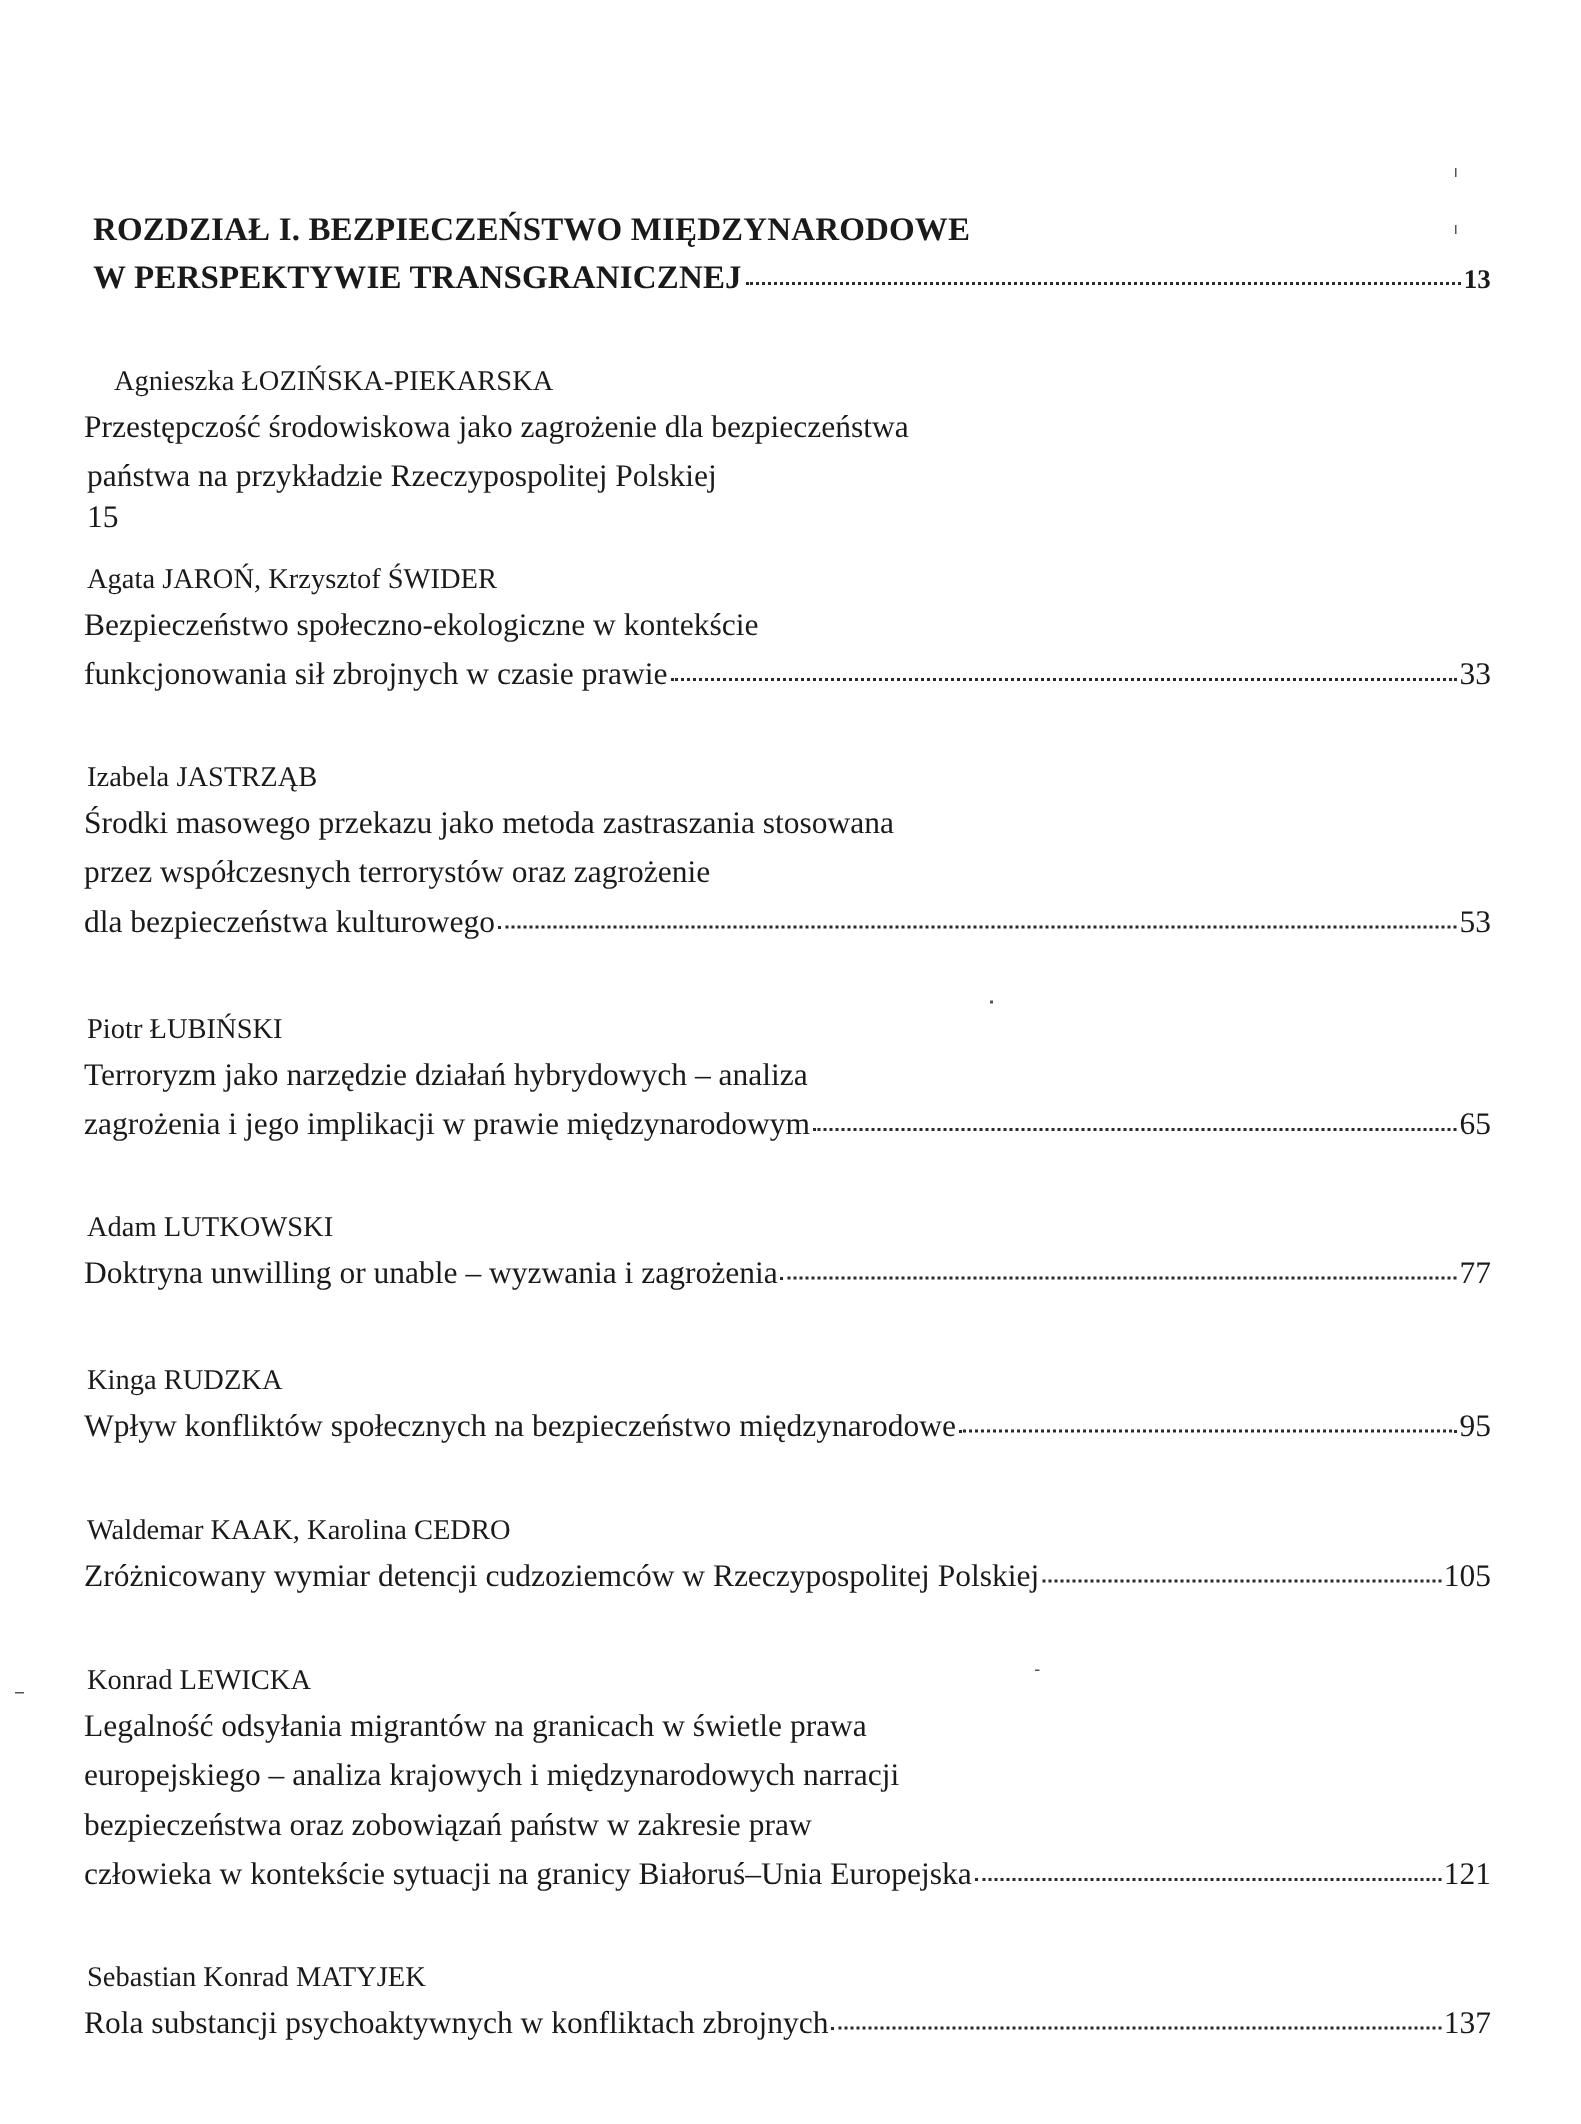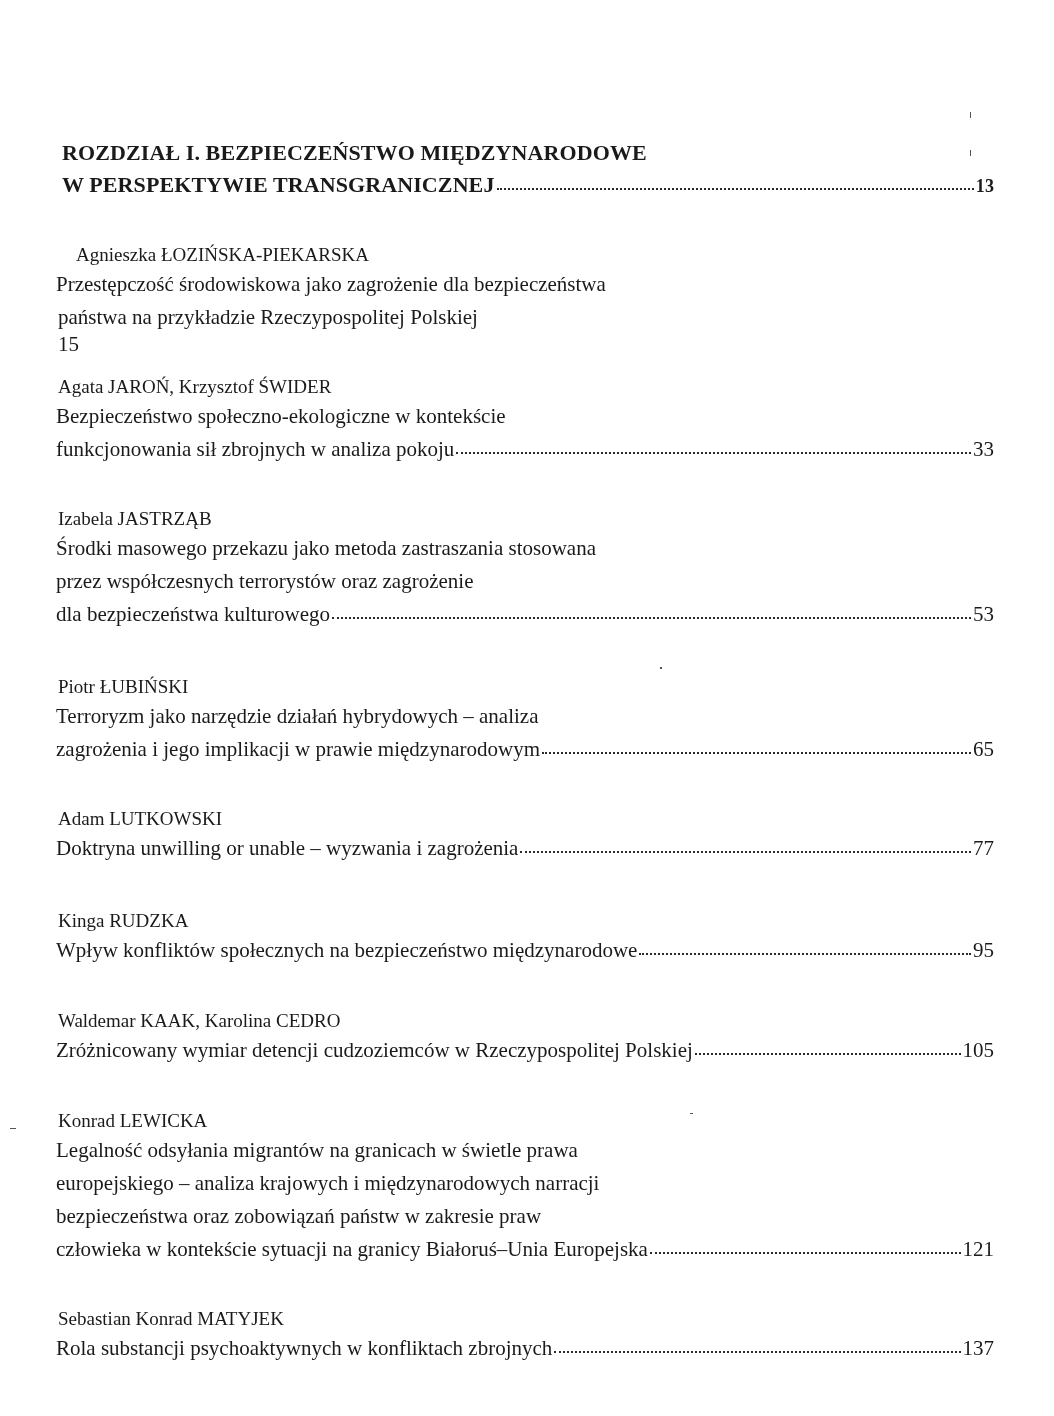--- a/index.html
+++ b/index.html
@@ -47,21 +47,21 @@
       <div class="line title-line" style="left: 56px; top: 305px; width: 938px; flex-direction: column;">
         <span>państwa na przykładzie Rzeczypospolitej Polskiej</span>
         <span class="fill"></span>
         <span class="pg">15</span>
       </div>
       <div class="author" style="left: 58px; top: 376px;">Agata JAROŃ, Krzysztof ŚWIDER</div>
       <div class="line title-line" style="left: 56px; top: 404px;">
         <span>Bezpieczeństwo społeczno-ekologiczne w kontekście</span>
       </div>
       <div class="line title-line" style="left: 56px; top: 437px; width: 938px;">
-        <span>funkcjonowania sił zbrojnych w analiza pokoju</span>
+        <span>funkcjonowania sił zbrojnych w czasie prawie</span>
         <span class="fill"></span>
         <span class="pg">33</span>
       </div>
       <div class="author" style="left: 58px; top: 508px;">Izabela JASTRZĄB</div>
       <div class="line title-line" style="left: 56px; top: 536px;">
         <span>Środki masowego przekazu jako metoda zastraszania stosowana</span>
       </div>
       <div class="line title-line" style="left: 56px; top: 569px;">
         <span>przez współczesnych terrorystów oraz zagrożenie</span>
       </div>

